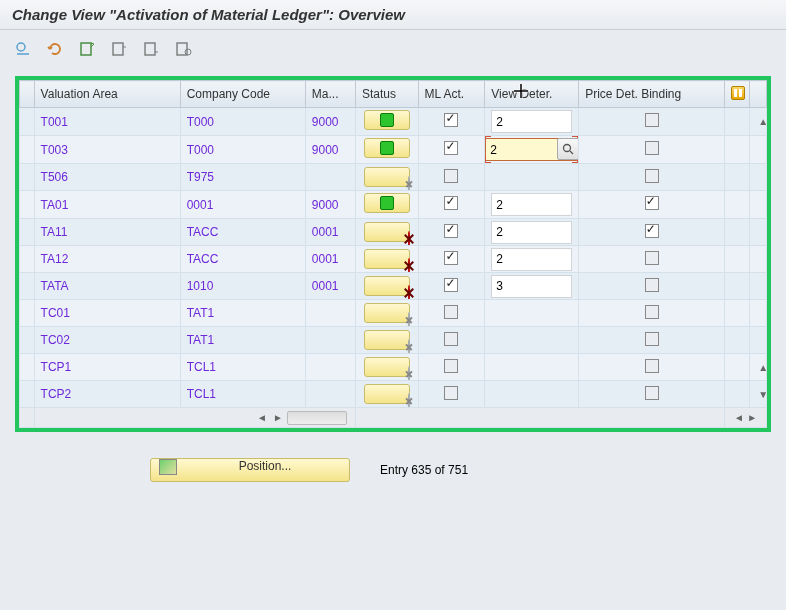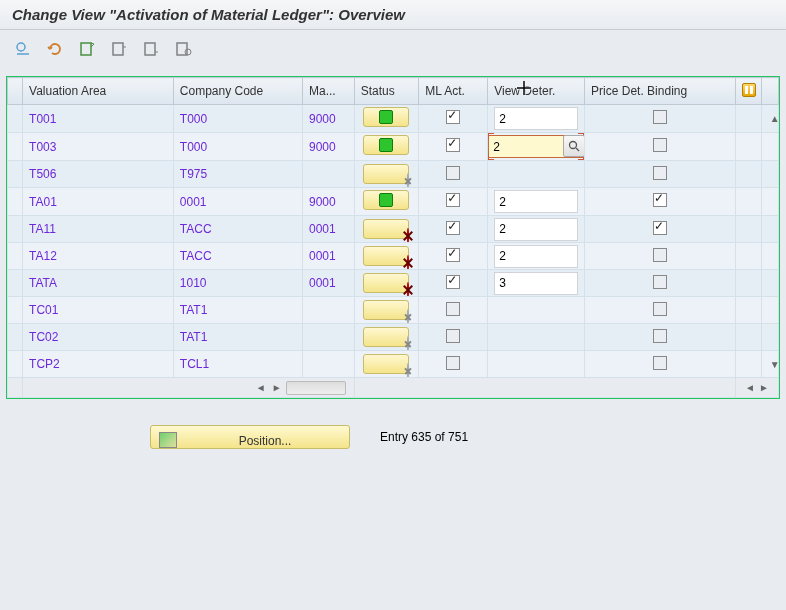--- a/index.html
+++ b/index.html
@@ -30,23 +30,23 @@
   width: 22px;
   height: 22px;
   display: flex;
   align-items: center;
   justify-content: center;
   cursor: pointer;
   color: #666;
 }
 .tb-btn svg { display: block; }
 .grid-wrap {
-  margin: 8px 6px;
+  margin: 8px 15px;
   background: #fff;
-  border: 1px solid #22c55e;
+  border: 4px solid #22c55e;
 }
 .grid {
   border-collapse: collapse;
   width: 100%;
   table-layout: fixed;
 }
 .grid th, .grid td {
   border: 1px solid #d4e0ea;
   padding: 0;
   height: 27px;
@@ -156,21 +156,21 @@
   background:linear-gradient(#ddd,#eee);border:1px solid #bbb;border-radius:2px;
 }
 .footer {
   display:flex; align-items:center; gap:30px;
   padding: 18px 12px 12px 150px;
 }
 .pos-btn {
   width: 200px; height:24px;
   background: linear-gradient(#fff9d0,#f4e48a);
   border:1px solid #c8bc6a; border-radius:3px;
-  display:flex; align-items:flex-end; gap:12px; padding:0 8px;
+  display:flex; align-items:flex-start; gap:12px; padding:0 8px;
   font-size:12px; color:#333; cursor:pointer;
 }
 .pos-btn .pic {
   width:18px;height:16px;
   background: linear-gradient(135deg,#6fcf6f,#e0e0a0);
   border:1px solid #888;
 }
 .entry-text { color:#000000; font-size:12px; }
 .cursor-cross {
   position:absolute; pointer-events:none; z-index:100;
@@ -366,20 +366,32 @@
     <td><span class="cell-text"></span></td>
     <td class="status-cell"><span class="status-btn"><span class="sq grey"></span></span></td>
     <td class="chk-cell"><span class="chk off"></span></td>
     <td></td>
     <td class="bind-cell"><span class="chk off"></span></td>
     <td></td>
     <td class="scroll-col"></td>
         </tr>
         <tr>
     <td class="row-handle"></td>
+    <td><span class="cell-text">TCP1</span></td>
+    <td><span class="cell-text">TCL1</span></td>
+    <td><span class="cell-text"></span></td>
+    <td class="status-cell"><span class="status-btn"><span class="sq grey"></span></span></td>
+    <td class="chk-cell"><span class="chk off"></span></td>
+    <td></td>
+    <td class="bind-cell"><span class="chk off"></span></td>
+    <td></td>
+    <td class="scroll-col"><span class="scroll-btn">▲</span></td>
+        </tr>
+        <tr>
+    <td class="row-handle"></td>
     <td><span class="cell-text">TCP2</span></td>
     <td><span class="cell-text">TCL1</span></td>
     <td><span class="cell-text"></span></td>
     <td class="status-cell"><span class="status-btn"><span class="sq grey"></span></span></td>
     <td class="chk-cell"><span class="chk off"></span></td>
     <td></td>
     <td class="bind-cell"><span class="chk off"></span></td>
     <td></td>
     <td class="scroll-col"><span class="scroll-btn">▼</span></td>
         </tr>

